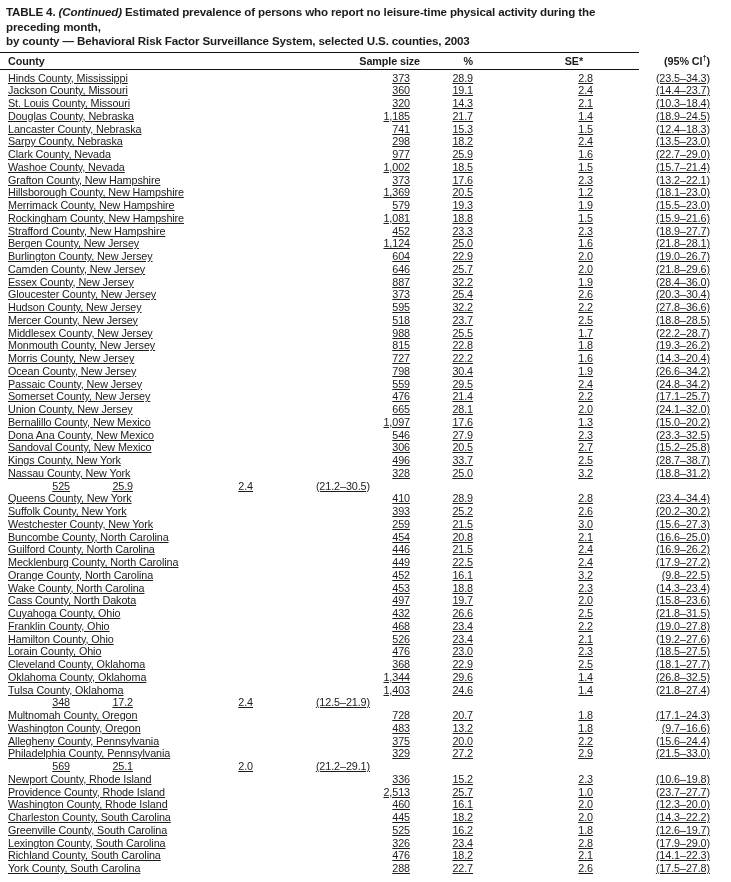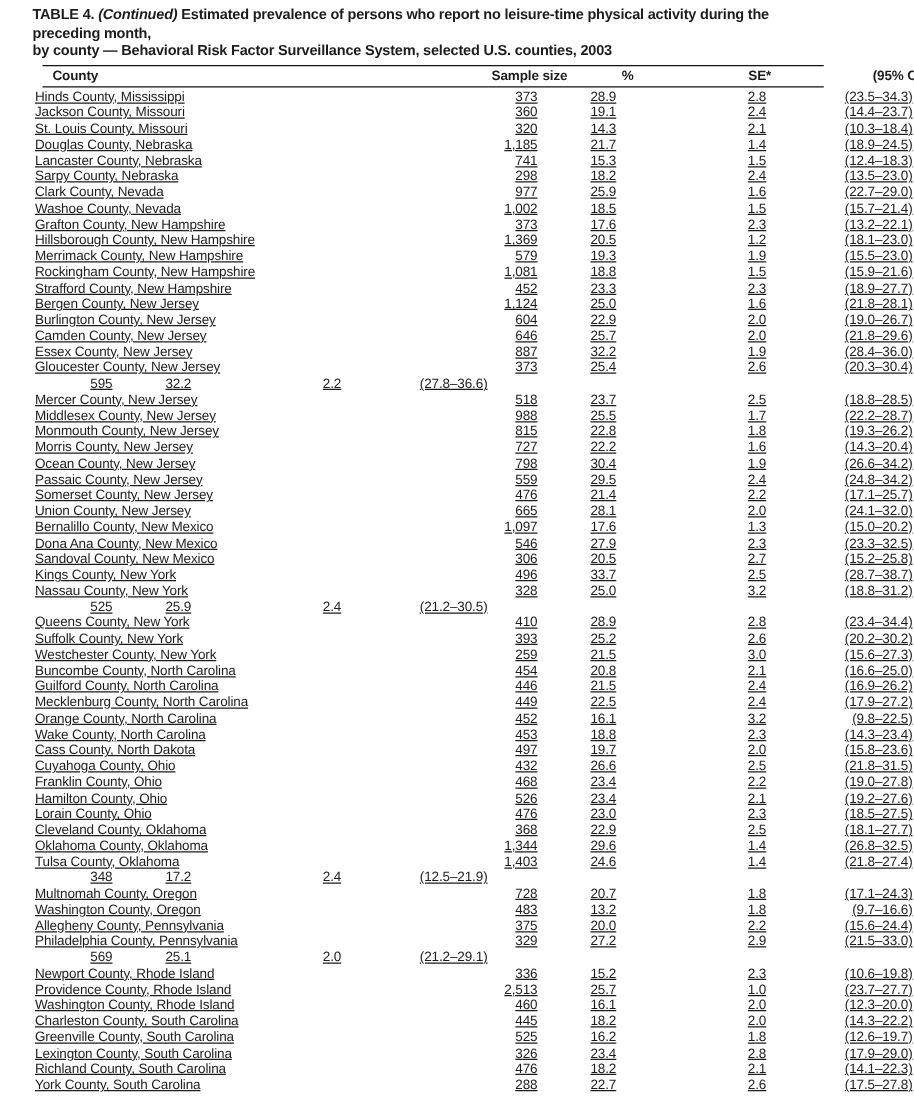--- a/index.html
+++ b/index.html
@@ -12,21 +12,20 @@
     height: 882px;
     overflow: hidden;
     font-family: "Liberation Sans", "DejaVu Sans", sans-serif;
     color: #1c1c1c;
     -webkit-font-smoothing: antialiased;
   }
   .page {
     width: 639px;
     height: 882px;
     position: relative;
-    padding-left: 20px;
   }
   .title {
     padding: 5px 4px 0 6px;
     font-weight: bold;
     font-size: 11.6px;
     line-height: 14.5px;
     letter-spacing: -0.15px;
   }
   .title .bi {
     font-style: italic;
@@ -34,21 +33,20 @@
   .header-row {
     display: flex;
     align-items: center;
     margin-top: 3px;
     height: 16px;
     border-top: 1.6px solid #111;
     border-bottom: 1.6px solid #111;
     font-weight: bold;
     font-size: 10.8px;
     letter-spacing: -0.1px;
-    margin-left: 14px;
   }
   .tbody {
     padding-top: 2px;
     text-decoration: underline;
   }
   .tr {
     display: flex;
     height: 12.76px;
     line-height: 12.9px;
     font-size: 10.8px;
@@ -206,20 +204,21 @@
       <div class="col-ci">(28.4–36.0)</div>
     </div>
       <div class="tr">
       <div class="col-county">Gloucester County, New Jersey</div>
       <div class="col-n">373</div>
       <div class="col-pct">25.4</div>
       <div class="col-se">2.6</div>
       <div class="col-ci">(20.3–30.4)</div>
     </div>
       <div class="tr">
+      <div class="col-county">Hudson County, New Jersey</div>
       <div class="col-n">595</div>
       <div class="col-pct">32.2</div>
       <div class="col-se">2.2</div>
       <div class="col-ci">(27.8–36.6)</div>
     </div>
       <div class="tr">
       <div class="col-county">Mercer County, New Jersey</div>
       <div class="col-n">518</div>
       <div class="col-pct">23.7</div>
       <div class="col-se">2.5</div>

